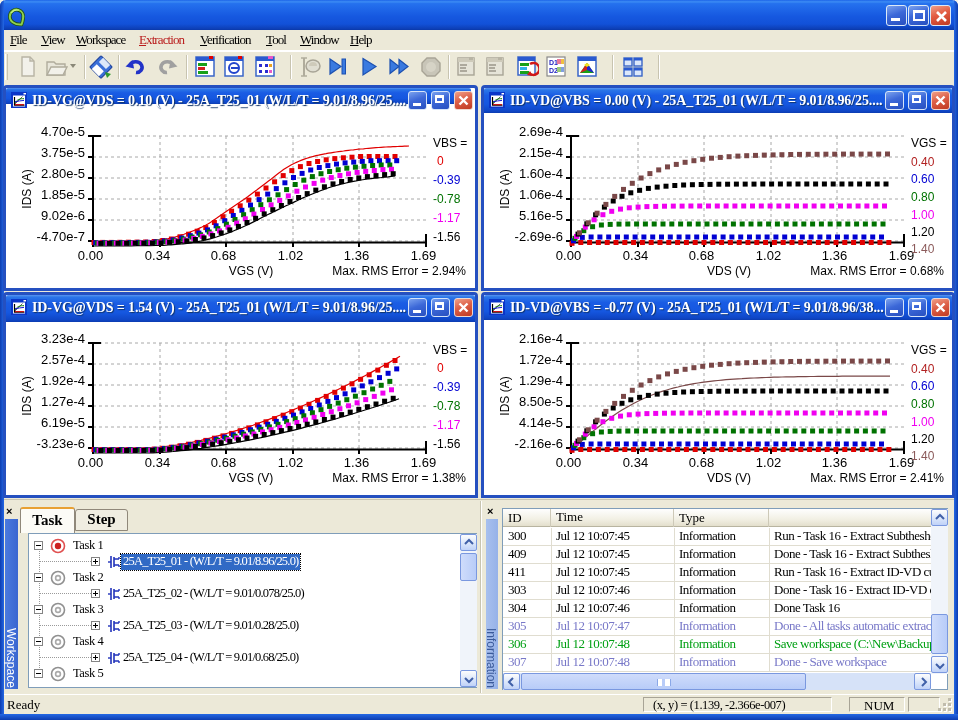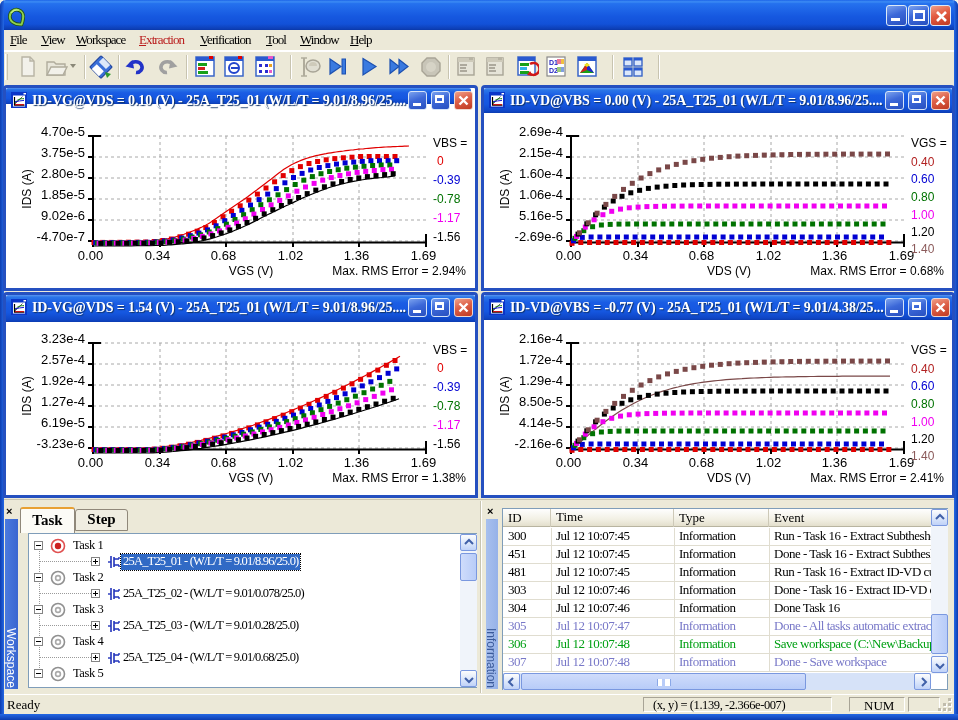--- a/index.html
+++ b/index.html
@@ -1006,21 +1006,21 @@
           <rect x="0" y="0" width="16" height="16" fill="#0a35c8"></rect>
           <rect x="1" y="1" width="14" height="2" fill="#0a35c8"></rect>
           <rect x="12.5" y="1" width="2.5" height="1.5" fill="#fff"></rect>
           <rect x="2" y="3.5" width="12" height="11" fill="#fff"></rect>
           <path d="M3.5,5 V13.2 H13.5" stroke="#000" stroke-width="1.2" fill="none"></path>
           <path d="M4,12 L11.5,4.5" stroke="#555" stroke-width="0.9" fill="none"></path>
           <path d="M4,11 C6,7.5 9,6.5 13,6.7" stroke="#0a7a0a" stroke-width="1" fill="none"></path>
           <path d="M4,9.8 C7,9.4 10,8.4 13,8.4" stroke="#1a1ad0" stroke-width="1" fill="none"></path>
           <path d="M4,12.6 H13" stroke="#d01010" stroke-width="1.1" fill="none"></path>
         </svg>
-<div style="position:absolute;left:26px;top:5px;font-family:'Liberation Serif', serif;font-weight:bold;font-size:14px;letter-spacing:-0.1px;color:#fff;white-space:nowrap;text-shadow:1px 1px 1px #113366">ID-VD@VBS = -0.77 (V) - 25A_T25_01 (W/L/T = 9.01/4.38/25...</div>
+<div style="position:absolute;left:26px;top:5px;font-family:'Liberation Serif', serif;font-weight:bold;font-size:14px;letter-spacing:-0.1px;color:#fff;white-space:nowrap;text-shadow:1px 1px 1px #113366">ID-VD@VBS = -0.77 (V) - 25A_T25_01 (W/L/T = 9.01/8.96/38...</div>
 <div style="position:absolute;left:401px;top:3px;width:19px;height:19px;border-radius:3px;border:1px solid #d6e4f8;background:linear-gradient(160deg,#7ba2ee,#3c68d8 45%,#2850c0)">
           <div style="position:absolute;left:4px;bottom:3px;width:8px;height:3px;background:#fff"></div>
         </div>
 <div style="position:absolute;left:424px;top:3px;width:19px;height:19px;border-radius:3px;border:1px solid #d6e4f8;background:linear-gradient(160deg,#7ba2ee,#3c68d8 45%,#2850c0)">
           <div style="position:absolute;left:3px;top:3px;width:9px;height:8px;border:2px solid #fff;border-top-width:3px"></div>
         </div>
 <div style="position:absolute;left:447px;top:3px;width:19px;height:19px;border-radius:3px;border:1px solid #f0d8d0;background:linear-gradient(160deg,#f0a088,#dd6048 45%,#c03a22)">
           <svg width="17" height="17" viewBox="0 0 17 17" style="position:absolute;left:0;top:0">
             <path d="M4.5,4.5 L12.5,12.5 M12.5,4.5 L4.5,12.5" stroke="#fff" stroke-width="2.4"></path>
           </svg>
@@ -1411,35 +1411,34 @@
 <div class="abs" style="left:487px;top:505px;width:12px;height:12px;font-family:'Liberation Sans', sans-serif;font-size:11px;font-weight:bold;color:#000">×</div>
 <div class="abs" style="left:486px;top:519px;width:12px;height:170px;background:linear-gradient(90deg,#a8c0ee,#96b2e8)"></div>
 <div class="abs" style="left:486px;top:628px;width:14px;height:70px">
       <div style="position:absolute;left:12px;top:0;transform:rotate(90deg);transform-origin:0 0;font-family:'Liberation Sans', sans-serif;font-size:12px;color:#3a5a9a;white-space:nowrap">Information</div>
     </div>
 <div class="abs" style="left:502px;top:508px;width:446px;height:182px;background:#fff;border:1px solid #7f9db9;overflow:hidden">
 <div style="position:absolute;left:0;top:0;width:444px;height:18px;background:linear-gradient(180deg,#fefefe,#f2f0e4 60%,#e3dfcc);border-bottom:1px solid #b8b4a0"></div>
 <div style="position:absolute;left:0px;top:0;width:48px;height:18px;border-right:1px solid #cdc9b8;font-family:'Liberation Serif', serif;font-size:13px;padding:1px 0 0 5px">ID</div>
 <div style="position:absolute;left:48px;top:0;width:123px;height:18px;border-right:1px solid #cdc9b8;font-family:'Liberation Serif', serif;font-size:13px;padding:0 0 0 5px">Time</div>
 <div style="position:absolute;left:171px;top:0;width:95px;height:18px;border-right:1px solid #cdc9b8;font-family:'Liberation Serif', serif;font-size:13px;padding:1px 0 0 5px">Type</div>
-<div style="position:absolute;left:266px;top:0;width:180px;height:18px;border-right:1px solid #cdc9b8;font-family:'Liberation Serif', serif;font-size:13px;padding:1px 0 0 5px">Event</div>
 <div style="position:absolute;left:0;top:19px;width:428px;height:18px;overflow:hidden;border-bottom:1px solid #e0ddd0;color:#000;font-family:'Liberation Serif', serif;font-size:13px;letter-spacing:-0.5px">
         <span style="position:absolute;left:5px">300</span>
         <span style="position:absolute;left:53px">Jul 12 10:07:45</span>
         <span style="position:absolute;left:176px">Information</span>
         <span style="position:absolute;left:271px;white-space:nowrap">Run - Task 16 - Extract Subtheshold </span>
       </div>
 <div style="position:absolute;left:0;top:37px;width:428px;height:18px;overflow:hidden;border-bottom:1px solid #e0ddd0;color:#000;font-family:'Liberation Serif', serif;font-size:13px;letter-spacing:-0.5px">
-        <span style="position:absolute;left:5px">451</span>
+        <span style="position:absolute;left:5px">409</span>
         <span style="position:absolute;left:53px">Jul 12 10:07:45</span>
         <span style="position:absolute;left:176px">Information</span>
         <span style="position:absolute;left:271px;white-space:nowrap">Done - Task 16 - Extract Subtheshol</span>
       </div>
 <div style="position:absolute;left:0;top:55px;width:428px;height:18px;overflow:hidden;border-bottom:1px solid #e0ddd0;color:#000;font-family:'Liberation Serif', serif;font-size:13px;letter-spacing:-0.5px">
-        <span style="position:absolute;left:5px">481</span>
+        <span style="position:absolute;left:5px">411</span>
         <span style="position:absolute;left:53px">Jul 12 10:07:45</span>
         <span style="position:absolute;left:176px">Information</span>
         <span style="position:absolute;left:271px;white-space:nowrap">Run - Task 16 - Extract ID-VD curve</span>
       </div>
 <div style="position:absolute;left:0;top:73px;width:428px;height:18px;overflow:hidden;border-bottom:1px solid #e0ddd0;color:#000;font-family:'Liberation Serif', serif;font-size:13px;letter-spacing:-0.5px">
         <span style="position:absolute;left:5px">303</span>
         <span style="position:absolute;left:53px">Jul 12 10:07:46</span>
         <span style="position:absolute;left:176px">Information</span>
         <span style="position:absolute;left:271px;white-space:nowrap">Done - Task 16 - Extract ID-VD cur</span>
       </div>

